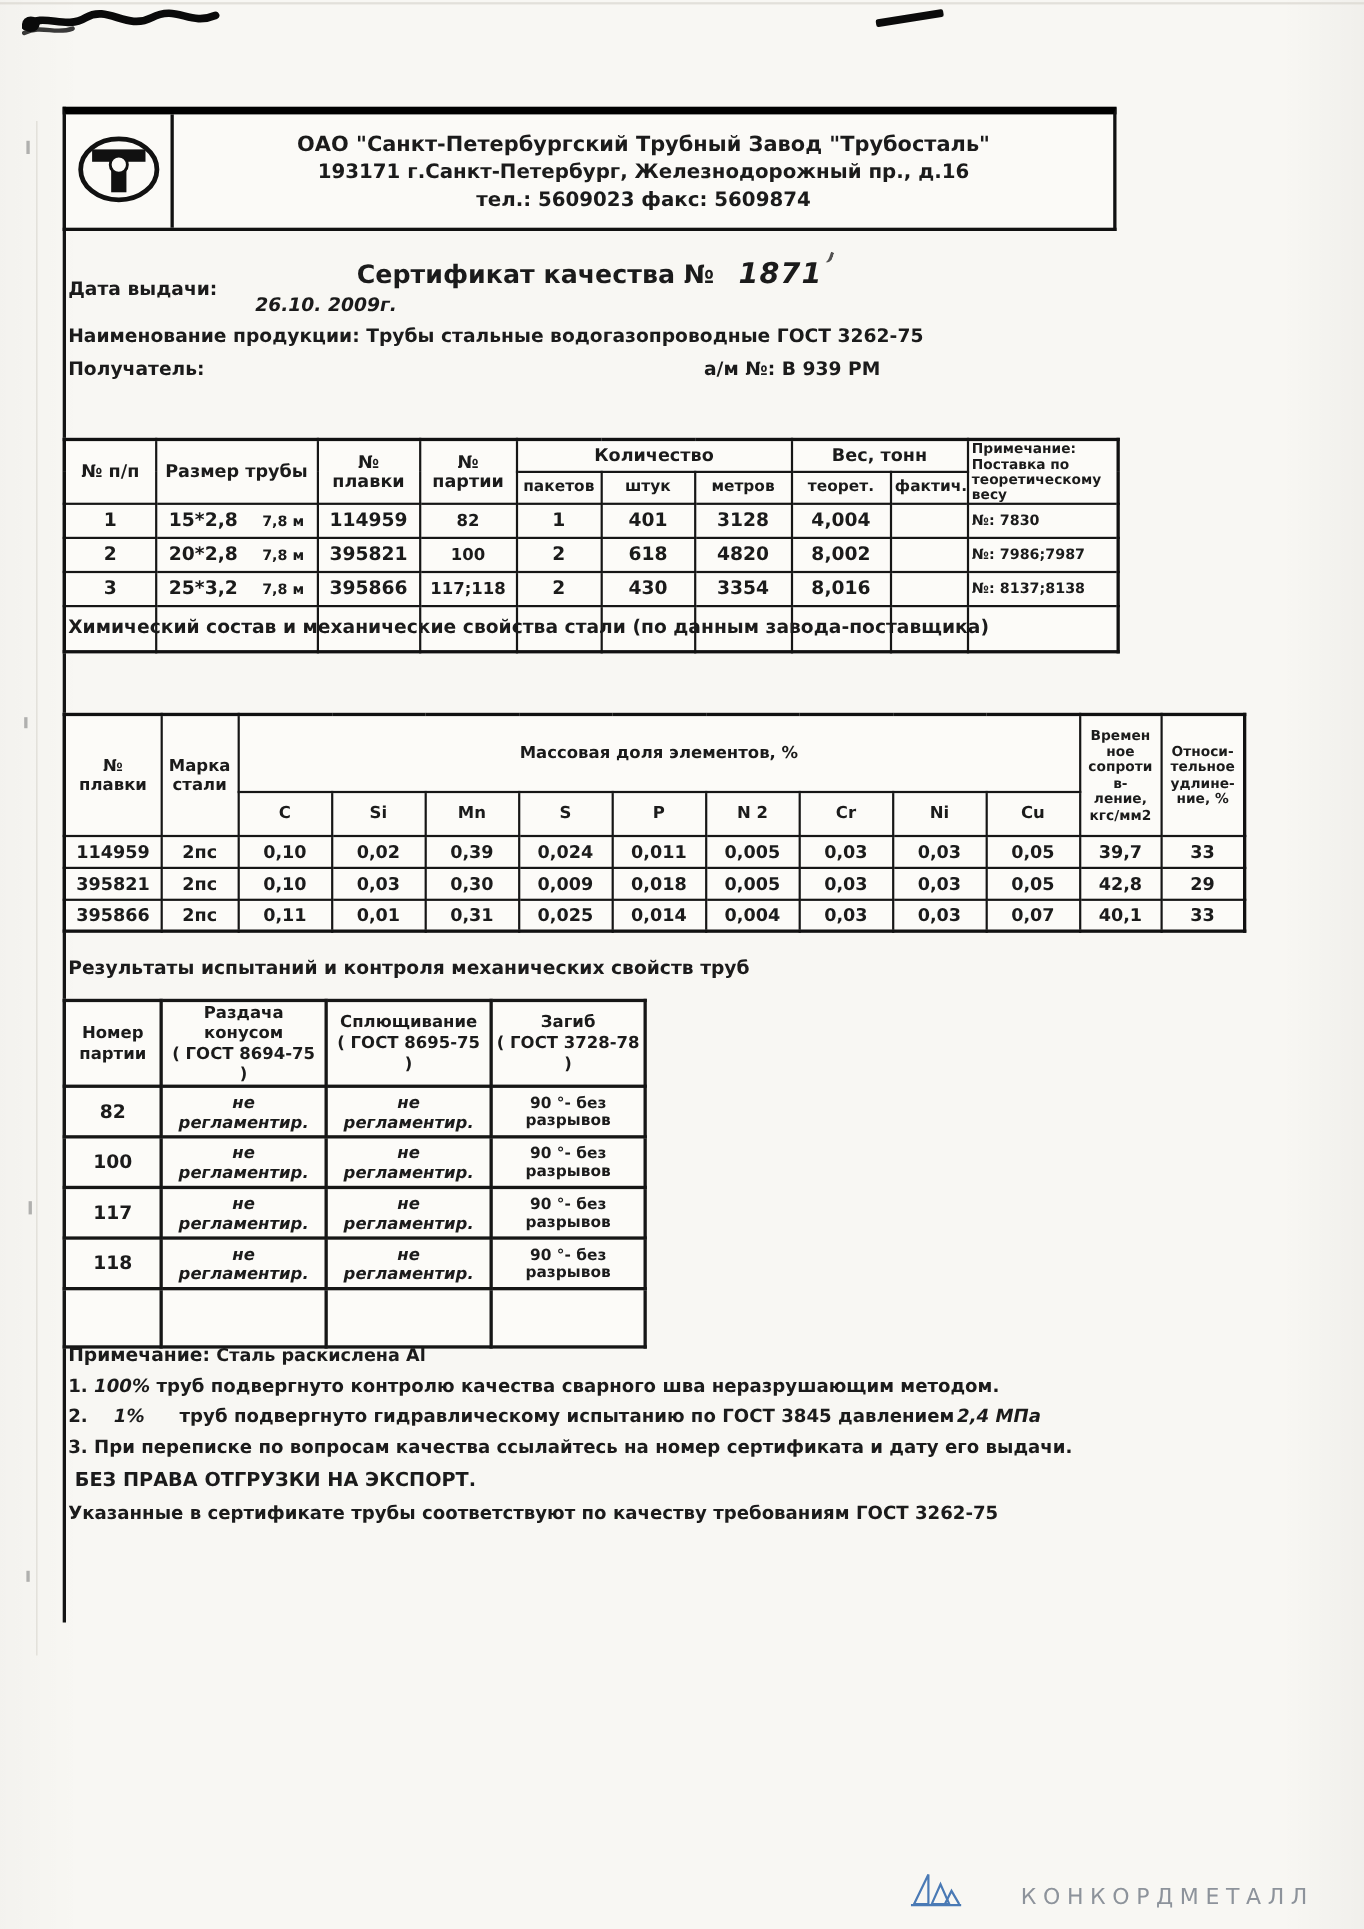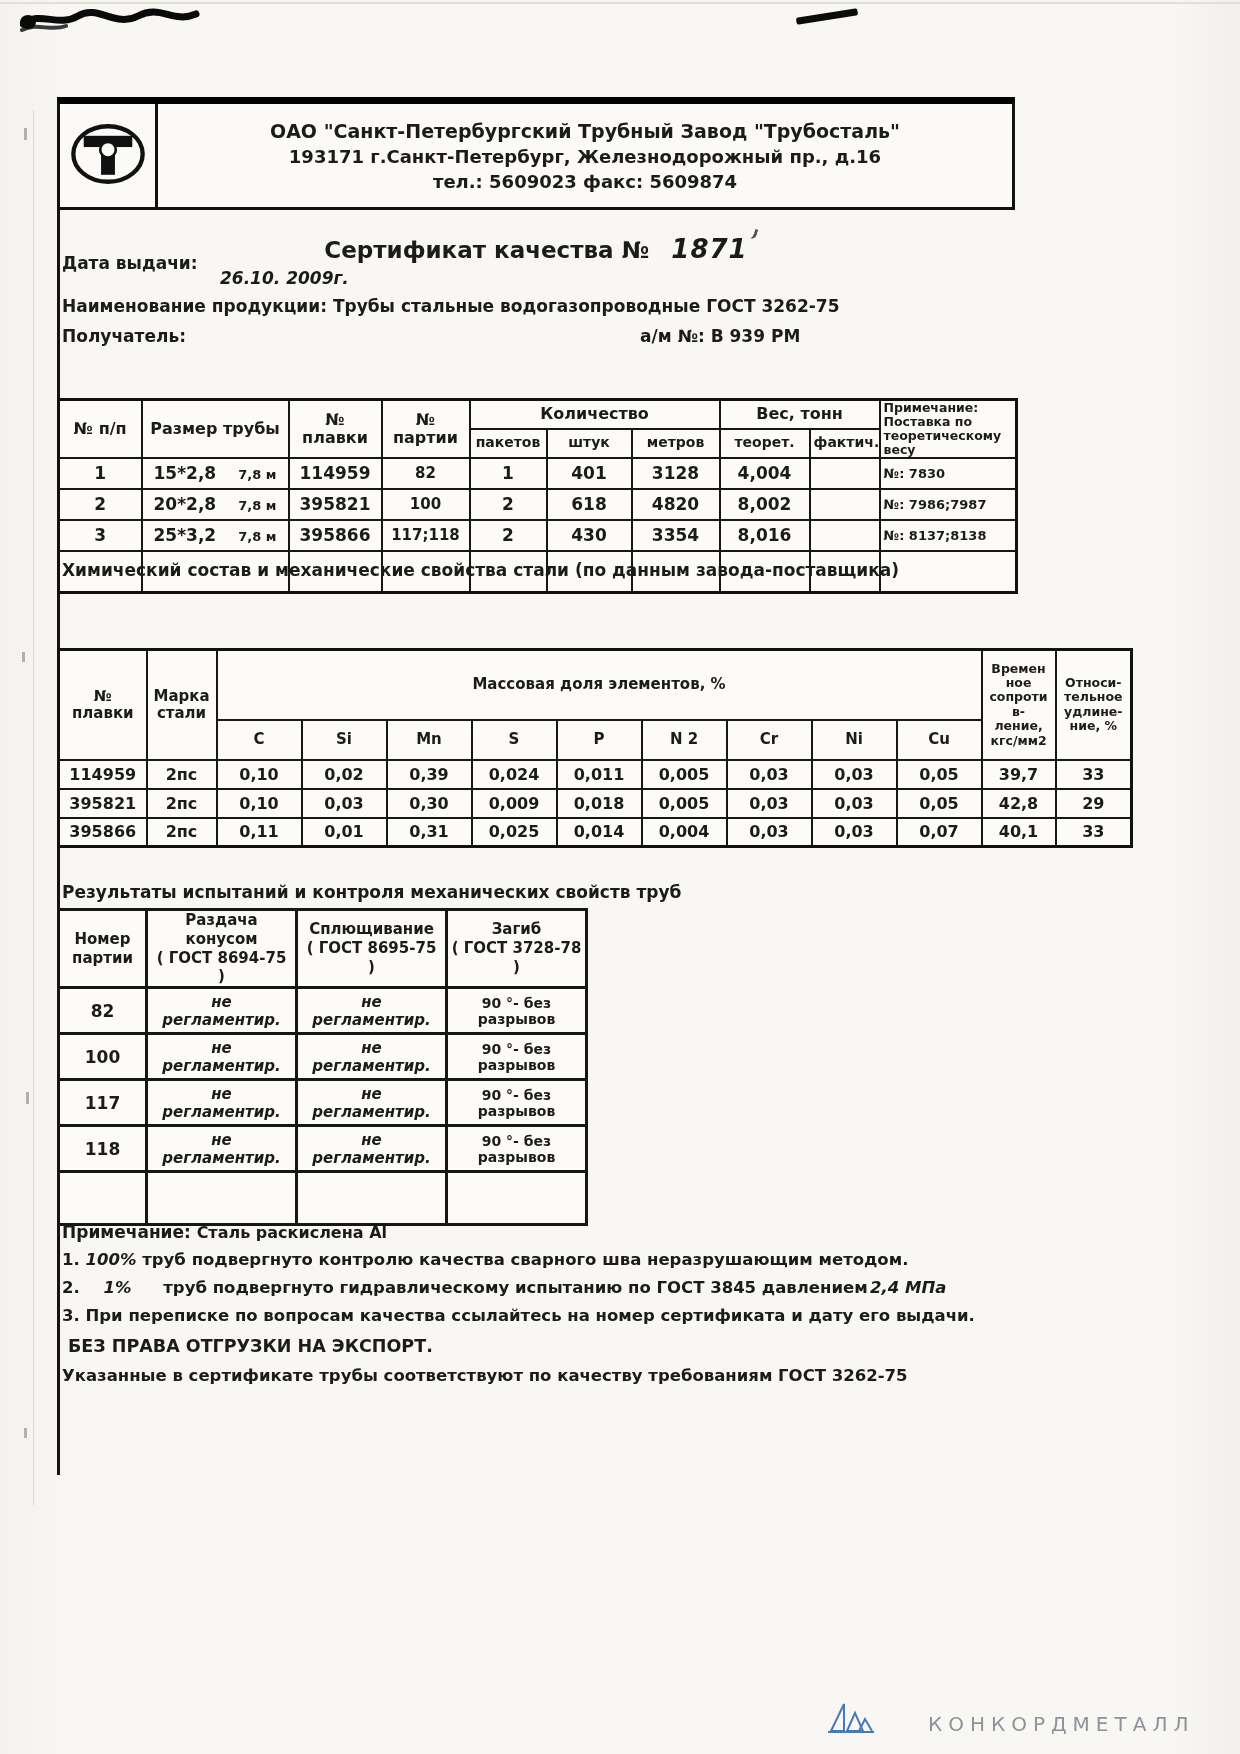--- a/index.html
+++ b/index.html
@@ -100,21 +100,21 @@
       <div class="h-line1">ОАО "Санкт-Петербургский Трубный Завод "Трубосталь"</div>
       <div class="h-line2">193171   г.Санкт-Петербург, Железнодорожный пр., д.16</div>
       <div class="h-line3">тел.: 5609023      факс: 5609874</div>
     </div>
   </div>
 
   <div class="abs title-row">
     <span>Сертификат качества №</span><span class="cert-number">1871</span>
   </div>
   <div class="abs meta" style="left:62px;top:253px;">Дата выдачи:</div>
-  <div class="abs meta i" style="left:220px;top:268px;">26.10.   2009г.</div>
+  <div class="abs meta i" style="left:232px;top:268px;">26.10.   2009г.</div>
   <div class="abs meta" style="left:62px;top:296px;">
     <span>Наименование продукции:</span>
     <span>Трубы стальные водогазопроводные ГОСТ 3262-75</span>
   </div>
   <div class="abs meta" style="left:62px;top:326px;">Получатель:</div>
   <div class="abs meta" style="left:640px;top:326px;">а/м №: В 939 РМ</div>
 
   <table class="abs doc-table t1" style="left:57px;top:398px;width:958px;">
     <colgroup>
       <col style="width:83px">
@@ -300,21 +300,21 @@
       <td>0,004</td>
       <td>0,03</td>
       <td>0,03</td>
       <td>0,07</td>
       <td>40,1</td>
       <td>33</td>
     </tr>
   </tbody>
     </table>
 
-  <div class="abs section-title" style="left:62px;top:870px;margin-top:12px;">Результаты испытаний  и контроля механических свойств труб</div>
+  <div class="abs section-title" style="left:62px;top:870px;">Результаты испытаний  и контроля механических свойств труб</div>
 
   <table class="abs doc-table t3" style="left:57px;top:908px;width:528px;">
     <colgroup>
       <col style="width:88px">
         <col style="width:150px">
         <col style="width:150px">
         <col style="width:140px">
     </colgroup>
     <tbody>
         <tr style="height:75px;">

